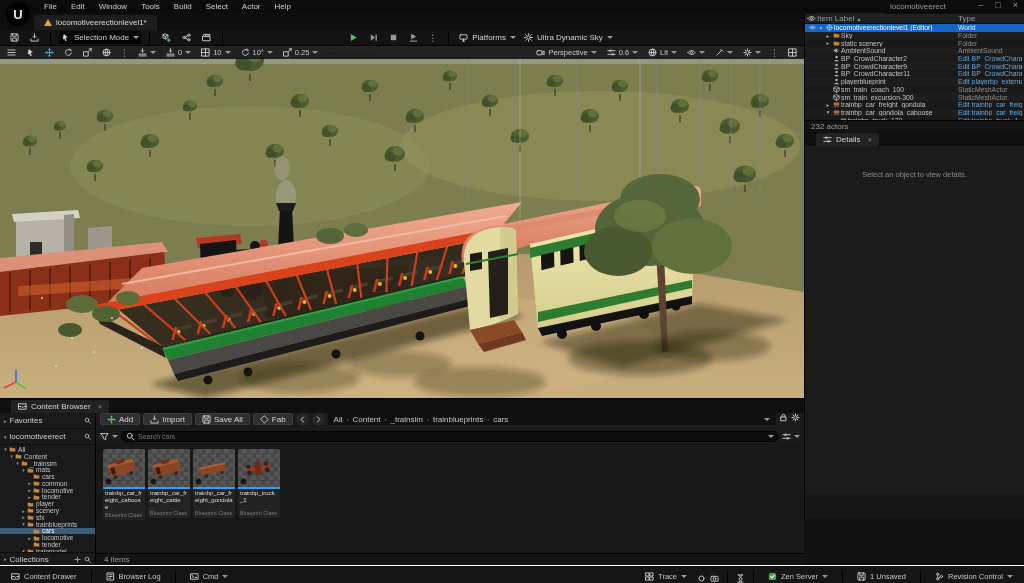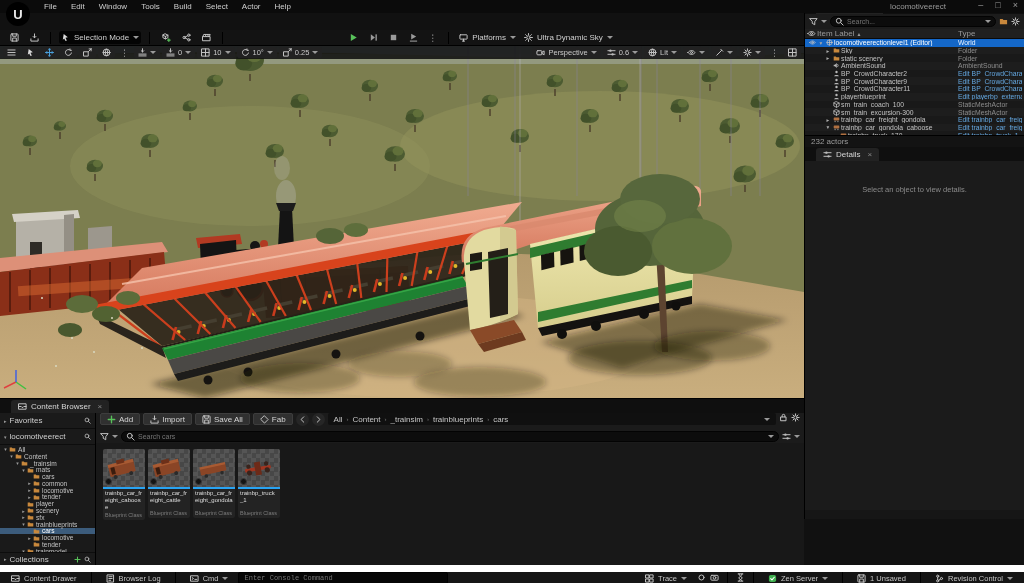--- a/index.html
+++ b/index.html
@@ -83,22 +83,22 @@
 .assets{flex:1;background:#181818;display:flex;align-items:flex-start;gap:3px;padding:6px 0 0 7px;overflow:hidden}
 .tile{width:42px;background:#232323;border-radius:2px;overflow:hidden}
 .thumb{height:38px;background:repeating-conic-gradient(#555 0% 25%,#474747 0% 50%) 0 0/9px 9px;position:relative}
 .bluebar{height:2px;background:#29a3f2}
 .tname{padding:1px 2px;min-height:21px;font-size:6px;line-height:7px;color:#ddd;word-break:break-all}
 .tclass{padding:0 2px 2px;font-size:5.5px;color:#7d7d7d}
 .badge{position:absolute;left:2px;bottom:2px;width:7px;height:7px;border-radius:50%;background:#141414;border:1px solid #3a3a3a}
 .cb-foot{height:12px;background:#141414;display:flex;align-items:center;padding:0 8px;color:#9a9a9a;border-top:1px solid #000}
 .collrow{height:13px;display:flex;align-items:center;gap:3px;padding:0 4px;border-top:1px solid #0d0d0d;color:#cfcfcf}
 
-.statusbar{position:absolute;left:0;top:565px;width:1024px;height:18px;background:#151515;border-top:7px solid #ffffff;
-  display:flex;align-items:flex-start;padding:0 5px;gap:4px;font-size:7.5px}
+.statusbar{position:absolute;left:0;top:565px;width:1024px;height:18px;background:#151515;border-top:1px solid #ffffff;
+  display:flex;align-items:flex-end;padding:0 5px;gap:4px;font-size:7.5px}
 .sbtn{display:inline-flex;align-items:center;gap:4px;height:13px;padding:0 6px;color:#c5c5c5}
 .console{width:210px;height:12px;background:#060606;border:1px solid #000;border-radius:2px;display:flex;align-items:center;padding:0 5px}
 .console input{flex:1;background:transparent;border:none;outline:none;color:#888;
   font-family:"Liberation Mono",monospace;font-size:7px;min-width:0}
 .sb-sp{flex:1}
 .chev{width:0;height:0;border-left:3px solid transparent;border-right:3px solid transparent;border-top:3.5px solid #9a9a9a;display:inline-block;flex:none}
 </style>
 </head>
 <body>
 
@@ -118,20 +118,26 @@
         <span>Help</span>
       </nav>
     <div class="win-title">locomotiveerect</div>
     <div class="win-controls">
       <span>–</span>
       <span>□</span>
       <span>×</span>
     </div>
   </div>
 
+  <div class="tabrow">
+    <div class="leveltab">
+      <span class="warn-tri"></span>
+      <span>locomotiveerectionlevel1*</span>
+    </div>
+  </div>
 
   <div class="toolbar">
     <span class="tbtn">
         <svg viewBox="0 0 10 10" class="ic" stroke="#c2c2c2" fill="none" stroke-width="1.1" stroke-linecap="round" stroke-linejoin="round" style="height: 9px; width: 9px;">
           <rect x="1" y="1" width="8" height="8" rx="1"></rect>
           <path d="M3 1v2.6h4V1M3 9V5.6h4V9"></path>
         </svg>
       </span>
     <span class="tbtn">
         <svg viewBox="0 0 10 10" class="ic" stroke="#c2c2c2" fill="none" stroke-width="1.1" stroke-linecap="round" stroke-linejoin="round" style="height: 9px; width: 9px;">
@@ -973,55 +979,35 @@
                       <circle cx="29" cy="22.5" r="2.6" fill="#38231c"></circle>
                       <circle cx="11" cy="16" r="2.2" fill="#38231c"></circle>
                       <circle cx="29" cy="16" r="2.2" fill="#38231c"></circle>
                     </g>
                   </svg><span class="badge"></span></div>
                 <div class="bluebar"></div>
                 <div class="tname">trainbp_truck_1</div>
                 <div class="tclass">Blueprint Class</div>
               </div>
             </div>
+          <div class="cb-foot">4 items</div>
         </div>
       </div>
     </div>
   </div>
 
   <div class="rightcol">
     <div class="ptabrow">
       <div class="ptab">
         <span><svg viewBox="0 0 10 10" class="ic" stroke="#c2c2c2" fill="none" stroke-width="1.1" stroke-linecap="round" stroke-linejoin="round" style="height: 9px; width: 9px;">
               <path d="M1 2.2h8M1 5h8M1 7.8h8"></path>
             </svg></span>
         <span>Outliner</span>
         <span class="x">×</span>
       </div>
-    </div>
-    <div class="srow">
-      <span><svg viewBox="0 0 10 10" class="ic" stroke="#c2c2c2" fill="none" stroke-width="1.1" stroke-linecap="round" stroke-linejoin="round" style="height: 9px; width: 9px;">
-            <path d="M1 1.8h8L6.4 5.2v3.4L3.6 7V5.2z"></path>
-          </svg></span>
-      <span class="chev"></span>
-      <div class="searchbox">
-        <span><svg viewBox="0 0 10 10" class="ic" stroke="#c2c2c2" fill="none" stroke-width="1.1" stroke-linecap="round" stroke-linejoin="round" style="height: 9px; width: 9px;">
-              <circle cx="4.2" cy="4.2" r="2.7"></circle>
-              <path d="M6.3 6.3L9 9"></path>
-            </svg></span>
-        <input placeholder="Search..." style="">
-        <span class="chev"></span>
-      </div>
-      <span><svg viewBox="0 0 10 10" class="ic" stroke="#c2c2c2" fill="none" stroke-width="1.1" stroke-linecap="round" stroke-linejoin="round" style="height: 9px; width: 9px;">
-            <path d="M1 2.2h3l1 1h4v4.8H1z" fill="#c8883c" stroke="none"></path>
-          </svg></span>
-      <span><svg viewBox="0 0 10 10" class="ic" stroke="#c2c2c2" fill="none" stroke-width="1.1" stroke-linecap="round" stroke-linejoin="round" style="height: 9px; width: 9px;">
-            <circle cx="5" cy="5" r="1.9"></circle>
-            <path d="M5 1v1.4M5 7.6V9M1 5h1.4M7.6 5H9M2.2 2.2l1 1M6.8 6.8l1 1M7.8 2.2l-1 1M3.2 6.8l-1 1"></path>
-          </svg></span>
     </div>
     <div class="ohdr">
       <span class="c1"><svg viewBox="0 0 10 10" class="ic" stroke="#c2c2c2" fill="none" stroke-width="1.1" stroke-linecap="round" stroke-linejoin="round" style="height: 9px; width: 9px;">
             <path d="M1 5c2.6-3 5.4-3 8 0-2.6 3-5.4 3-8 0z"></path>
             <circle cx="5" cy="5" r="1.1"></circle>
           </svg></span>
       <span class="c2"><span>Item Label</span> <span style="font-size:5px">▲</span></span>
       <span class="c3">Type</span>
     </div>
     <div class="orows" id="orows">
@@ -1221,23 +1207,20 @@
       </span>
     <span class="vsep"></span>
     <span class="sbtn">
       <span><svg viewBox="0 0 10 10" class="ic" stroke="#c2c2c2" fill="none" stroke-width="1.1" stroke-linecap="round" stroke-linejoin="round" style="height: 9px; width: 9px;">
             <rect x="1" y="2" width="8" height="6"></rect>
             <path d="M2.4 4l1.5 1-1.5 1M5.4 6h2.2"></path>
           </svg></span>
       <span>Cmd</span>
         <span class="chev"></span>
       </span>
-    <div class="console">
-      <input placeholder="Enter Console Command" style="">
-    </div>
     <span class="sb-sp"></span>
     <span class="sbtn">
       <span><svg viewBox="0 0 10 10" class="ic" stroke="#c2c2c2" fill="none" stroke-width="1.1" stroke-linecap="round" stroke-linejoin="round" style="height: 9px; width: 9px;">
             <rect x="1" y="1" width="3.4" height="3.4"></rect>
             <rect x="5.6" y="1" width="3.4" height="3.4"></rect>
             <rect x="1" y="5.6" width="3.4" height="3.4"></rect>
             <rect x="5.6" y="5.6" width="3.4" height="3.4"></rect>
           </svg></span>
       <span>Trace</span>
         <span class="chev"></span>

